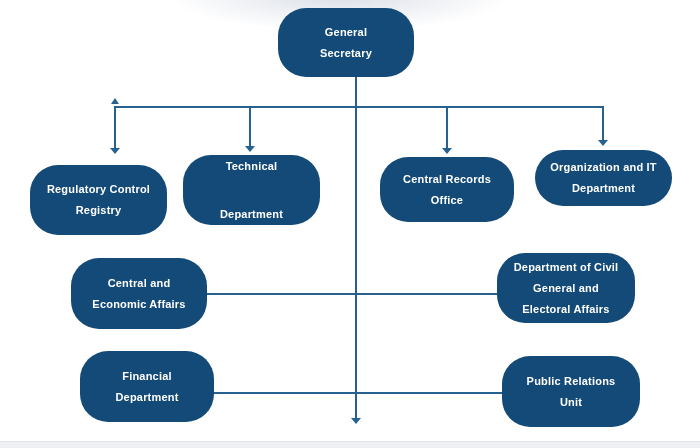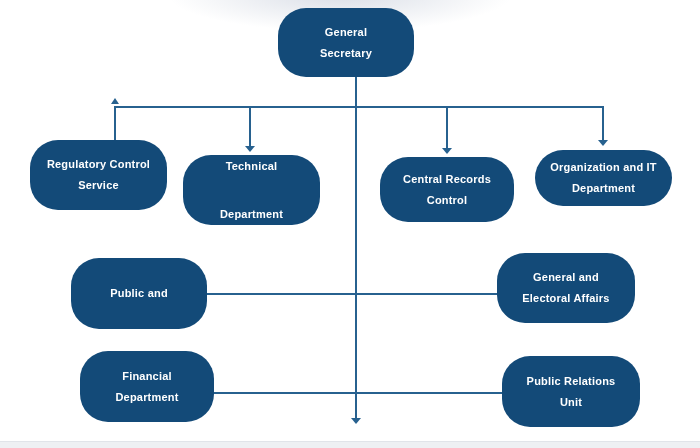--- a/index.html
+++ b/index.html
@@ -77,45 +77,47 @@
   <div class="arrow-down" style="left:598px;top:140px;"></div>
 
   <div class="line line-h" style="left:207px;top:293px;width:290px;"></div>
   <div class="line line-h" style="left:214px;top:392px;width:288px;"></div>
 
   <div class="node" style="left:278px;top:8px;width:136px;height:69px;">
     <span>General</span>
     <span>Secretary</span>
   </div>
 
-  <div class="node" style="left:30px;top:140px;width:137px;height:70px;">
+  <div class="node" style="left:30px;top:165px;width:137px;height:70px;">
     <span>Regulatory Control</span>
-    <span>Service</span>
+    <span>Registry</span>
   </div>
 
   <div class="node" style="left:183px;top:155px;width:137px;height:70px;gap:27px;">
     <span>Technical</span>
     <span>Department</span>
   </div>
 
   <div class="node" style="left:380px;top:157px;width:134px;height:65px;">
     <span>Central Records</span>
-    <span>Control</span>
+    <span>Office</span>
   </div>
 
   <div class="node" style="left:535px;top:150px;width:137px;height:56px;">
     <span>Organization and IT</span>
     <span>Department</span>
   </div>
 
   <div class="node" style="left:71px;top:258px;width:136px;height:71px;">
-    <span>Public and</span>
+    <span>Central and</span>
+    <span>Economic Affairs</span>
   </div>
 
   <div class="node" style="left:497px;top:253px;width:138px;height:70px;">
+    <span>Department of Civil</span>
     <span>General and</span>
     <span>Electoral Affairs</span>
   </div>
 
   <div class="node" style="left:80px;top:351px;width:134px;height:71px;">
     <span>Financial</span>
     <span>Department</span>
   </div>
 
   <div class="node" style="left:502px;top:356px;width:138px;height:71px;">

